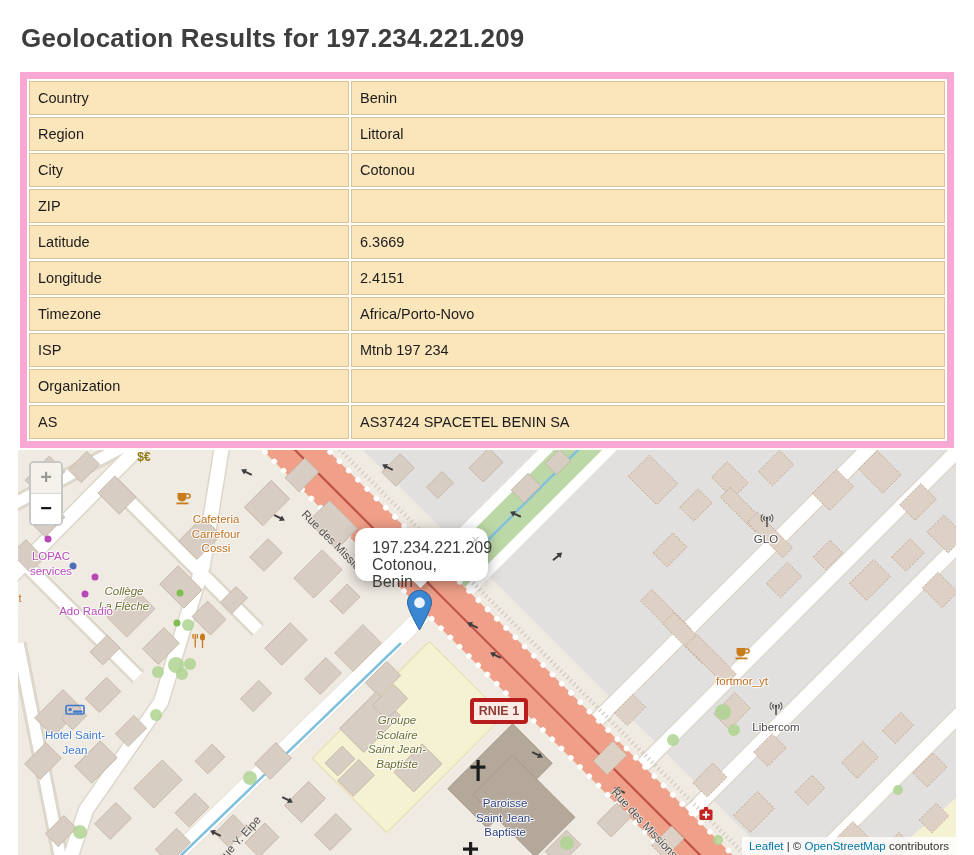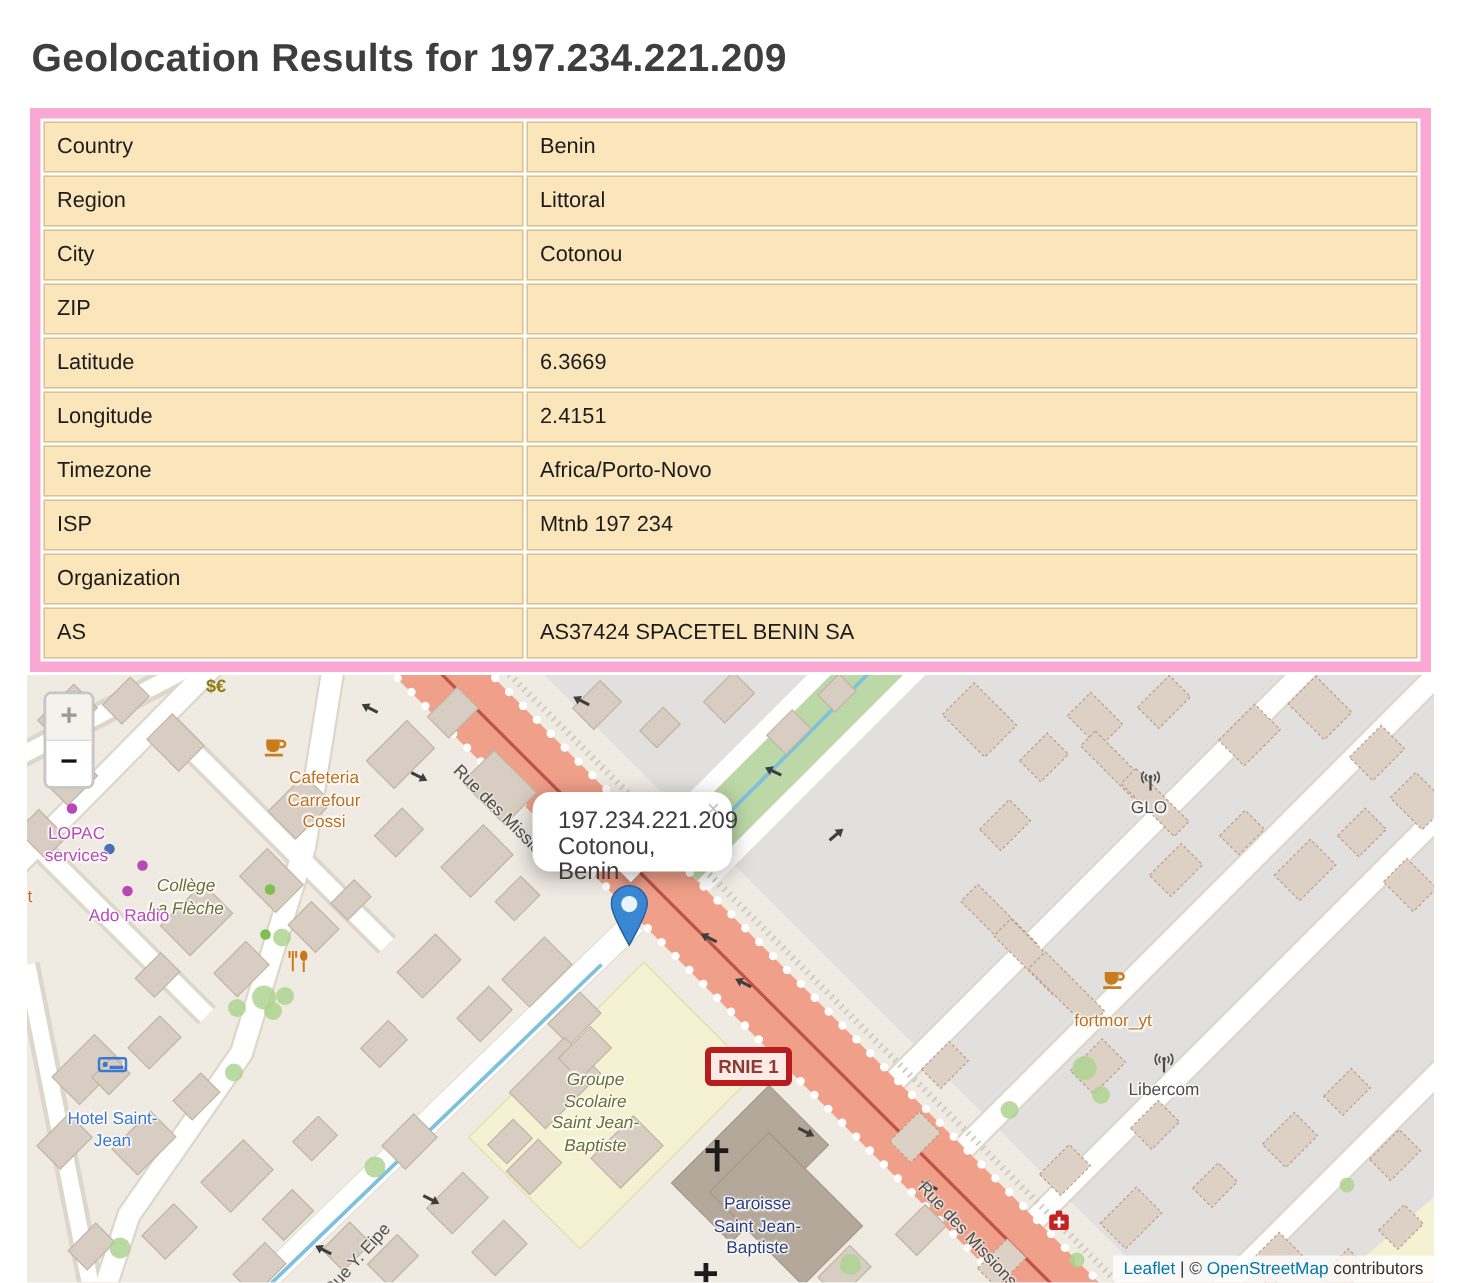--- a/index.html
+++ b/index.html
@@ -340,21 +340,21 @@
     </div>
   <div class="ml magenta" style="left:33px;top:99px;">
     <div>LOPAC</div>
       <div>services</div>
     </div>
   <div class="ml olive" style="left:106px;top:134px;">
     <div>Collège</div>
       <div>La Flèche</div>
     </div>
   <div class="ml magenta" style="left:68px;top:154px;">Ado Radio</div>
-  <div class="ml blue" style="left:57px;top:289px;">
+  <div class="ml blue" style="left:57px;top:278px;">
     <div>Hotel Saint-</div>
       <div>Jean</div>
     </div>
   <div class="ml olive" style="left:379px;top:263px;">
     <div>Groupe</div>
       <div>Scolaire</div>
       <div>Saint Jean-</div>
       <div>Baptiste</div>
     </div>
   <div class="ml navy" style="left:460px;top:346px;margin-left:27px;">

